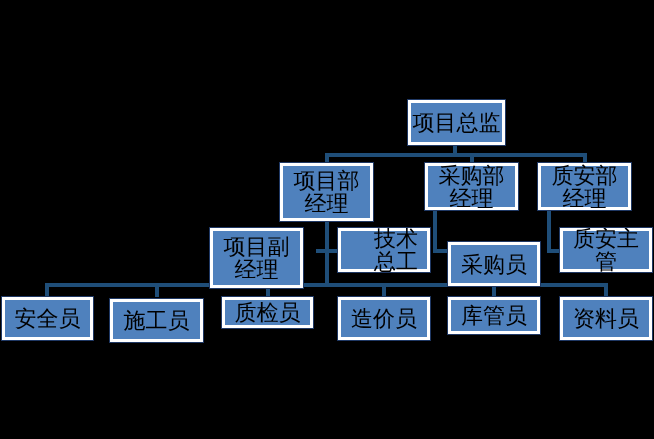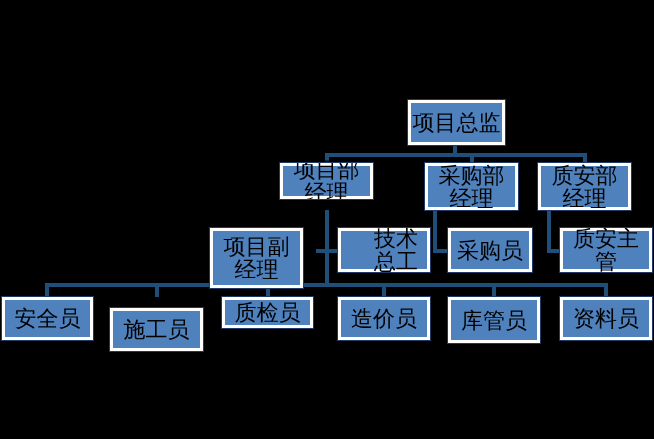--- a/index.html
+++ b/index.html
@@ -66,58 +66,58 @@
   <div class="conn" style="left:155px;top:283px;width:4px;height:14px;"></div>
   <div class="conn" style="left:266px;top:283px;width:4px;height:14px;"></div>
   <div class="conn" style="left:382px;top:283px;width:4px;height:14px;"></div>
   <div class="conn" style="left:492px;top:283px;width:4px;height:14px;"></div>
   <div class="conn" style="left:604px;top:283px;width:4px;height:14px;"></div>
 
   <div class="node" style="left:408px;top:100px;width:97px;height:45px;">
     <span class="node-label">项目总监</span>
   </div>
 
-  <div class="node" style="left:280px;top:163px;width:93px;height:36px;">
+  <div class="node" style="left:280px;top:163px;width:93px;height:58px;">
     <span class="node-label">项目部
 经理</span>
   </div>
   <div class="node" style="left:425px;top:163px;width:93px;height:47px;">
     <span class="node-label">采购部
 经理</span>
   </div>
   <div class="node" style="left:538px;top:163px;width:93px;height:47px;">
     <span class="node-label">质安部
 经理</span>
   </div>
 
   <div class="node" style="left:210px;top:228px;width:93px;height:60px;justify-content:flex-end;">
     <span class="node-label">项目副经理</span>
   </div>
   <div class="node" style="left:338px;top:228px;width:92px;height:44px;padding-left:24px;">
     <span class="node-label">技术总工</span>
   </div>
-  <div class="node" style="left:448px;top:228px;width:84px;height:44px;">
+  <div class="node" style="left:448px;top:242px;width:92px;height:44px;">
     <span class="node-label">采购员</span>
   </div>
   <div class="node" style="left:560px;top:228px;width:92px;height:44px;">
     <span class="node-label">质安主管</span>
   </div>
 
   <div class="node" style="left:2px;top:297px;width:91px;height:43px;">
     <span class="node-label">安全员</span>
   </div>
-  <div class="node" style="left:110px;top:308px;width:93px;height:43px;">
+  <div class="node" style="left:110px;top:299px;width:93px;height:43px;">
     <span class="node-label">施工员</span>
   </div>
   <div class="node" style="left:222px;top:297px;width:91px;height:31px;">
     <span class="node-label">质检员</span>
   </div>
   <div class="node" style="left:338px;top:297px;width:92px;height:43px;">
     <span class="node-label">造价员</span>
   </div>
-  <div class="node" style="left:448px;top:297px;width:92px;height:46px;">
+  <div class="node" style="left:448px;top:297px;width:92px;height:37px;">
     <span class="node-label">库管员</span>
   </div>
   <div class="node" style="left:560px;top:297px;width:92px;height:43px;">
     <span class="node-label">资料员</span>
   </div>
 
 </div>
 
 </body></html>

